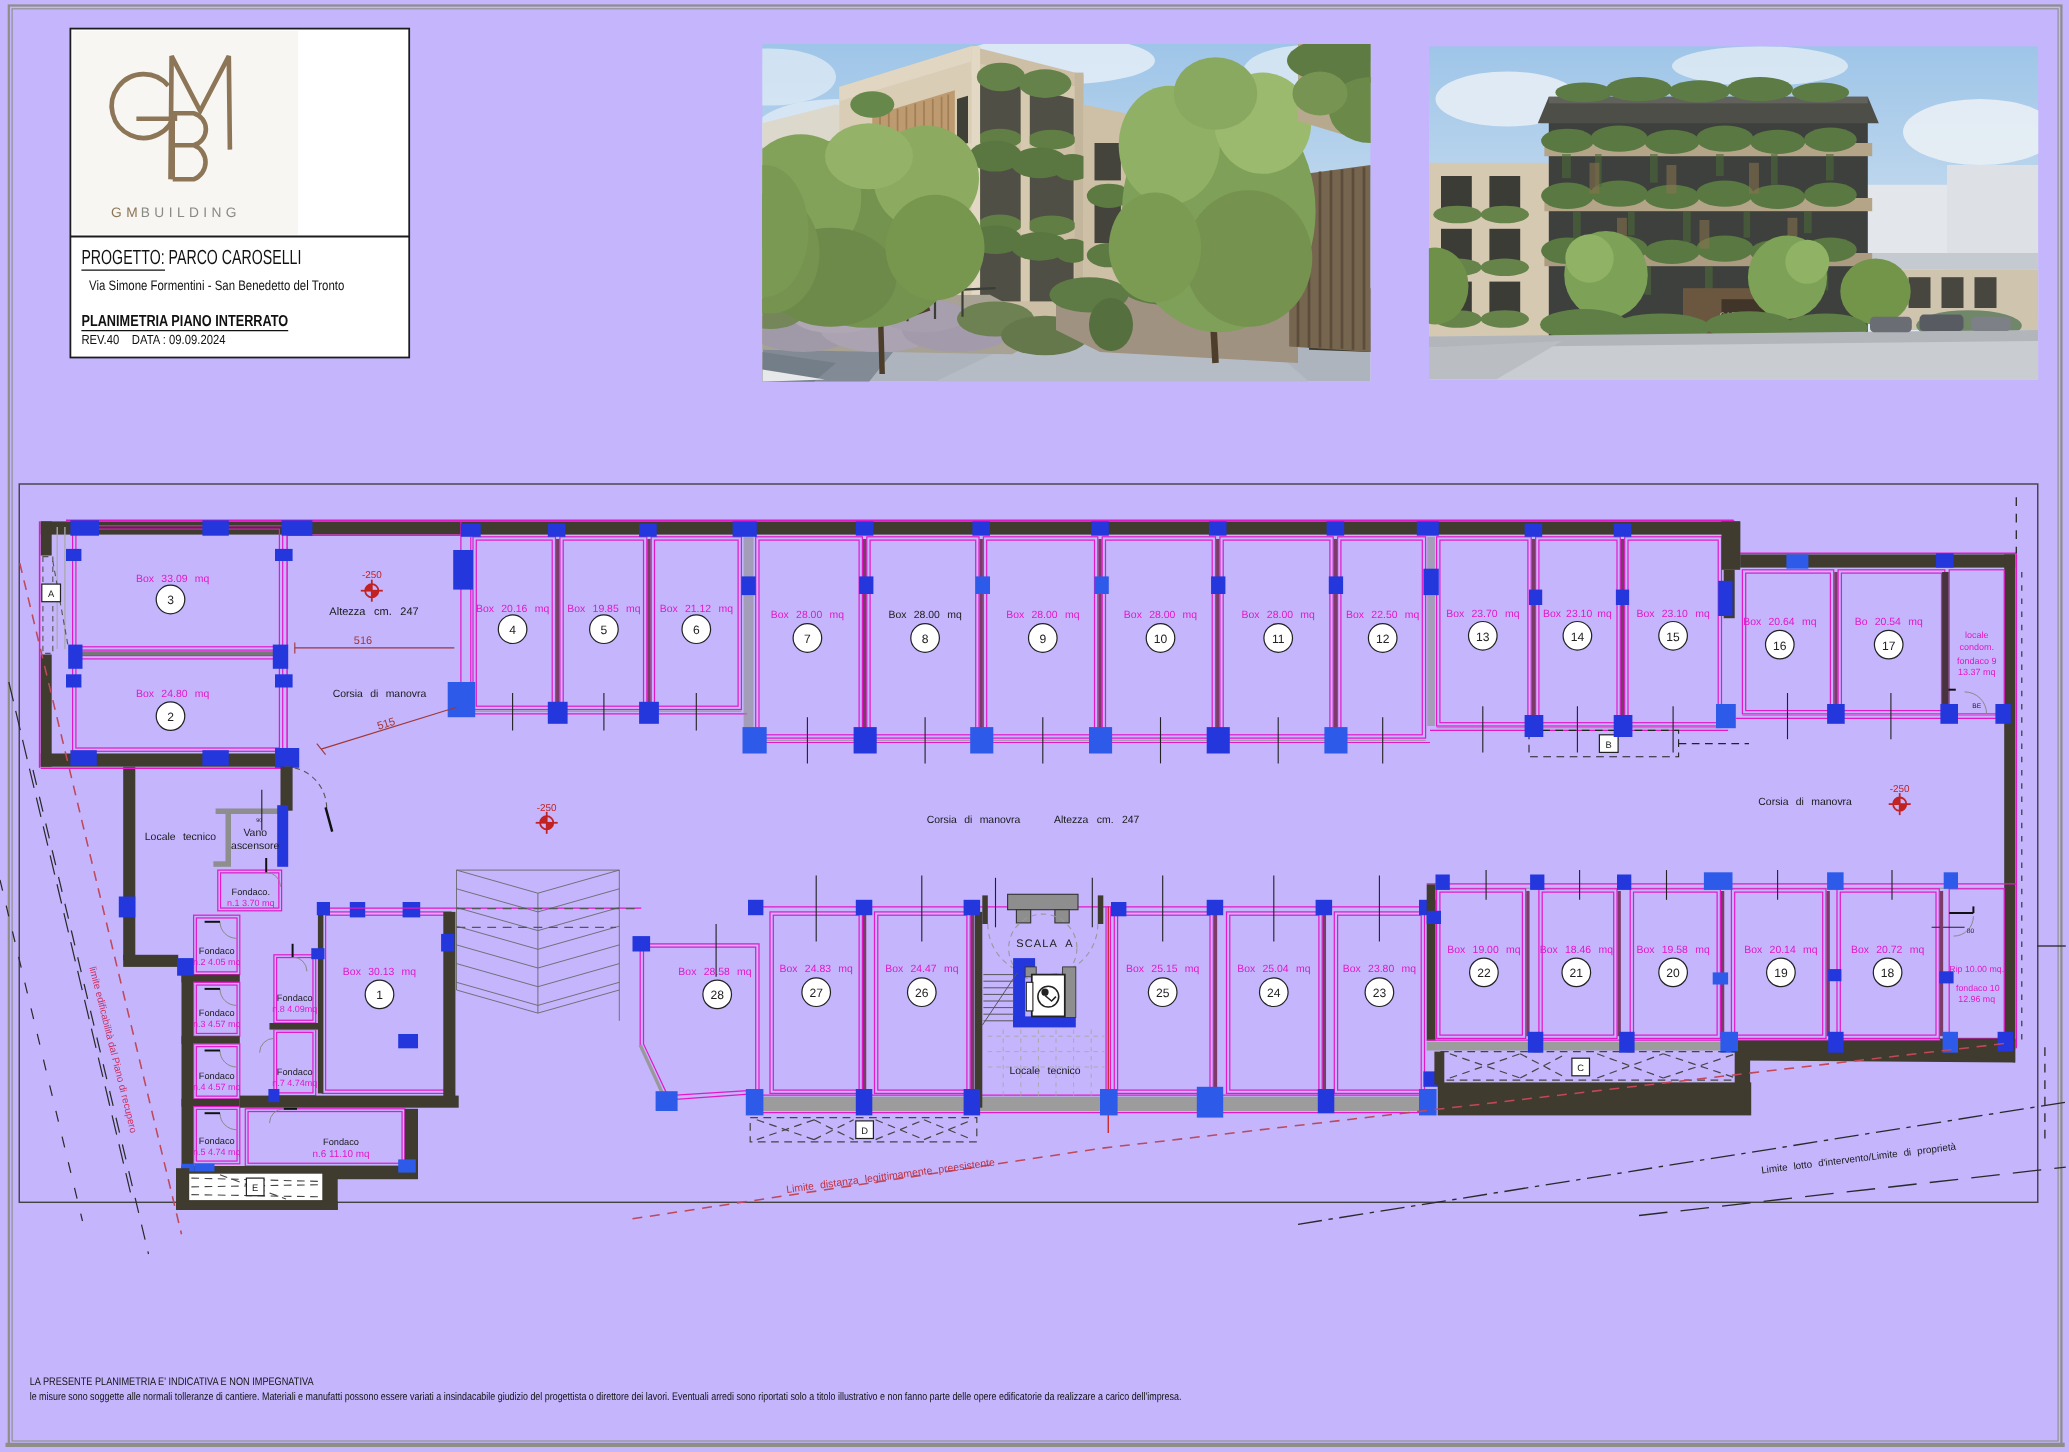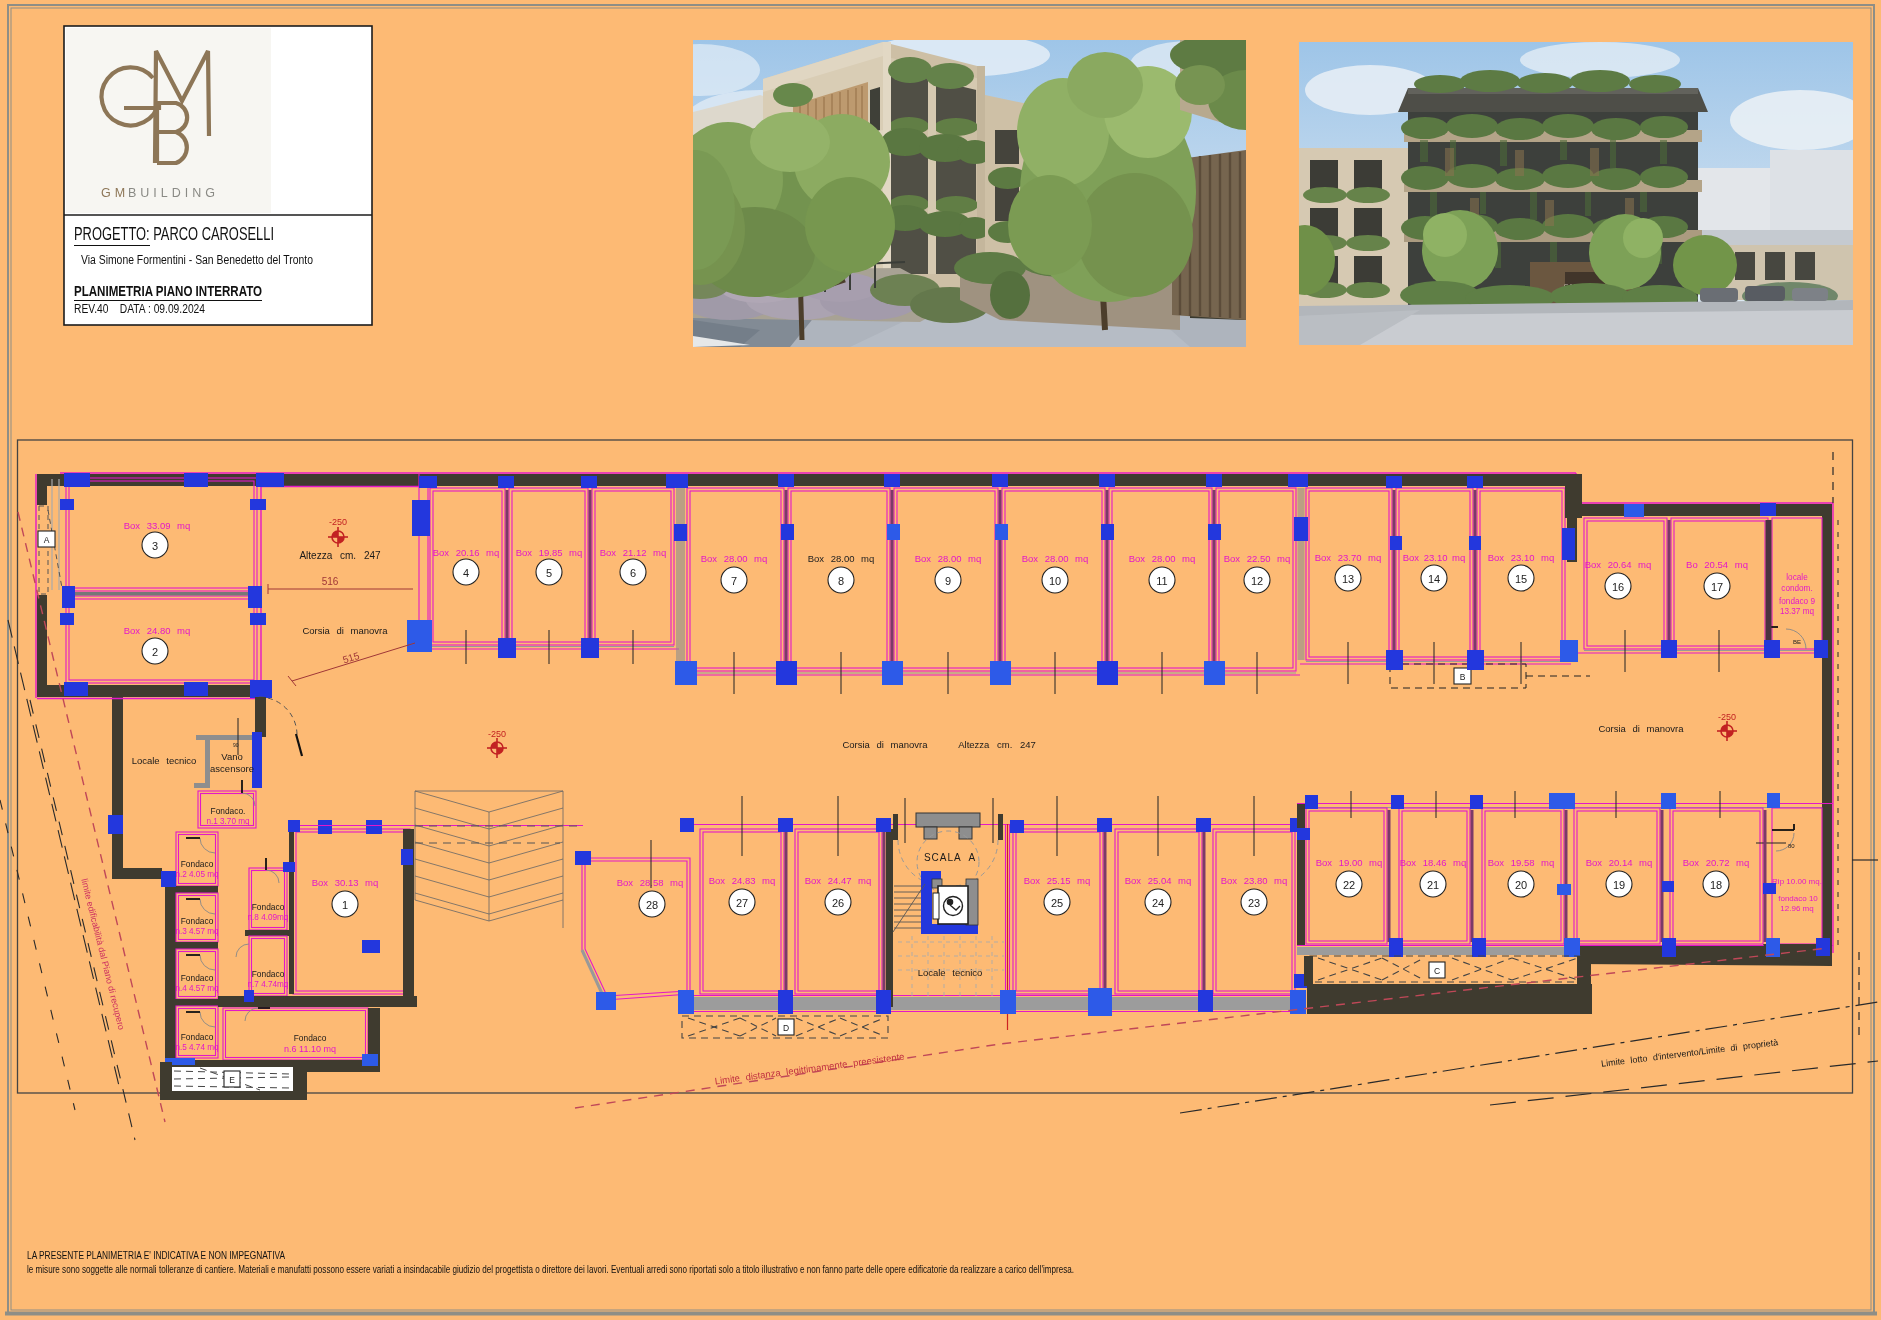--- a/index.html
+++ b/index.html
@@ -1,16 +1,16 @@
 <!DOCTYPE html>
 <html><head>
 <meta charset="utf-8">
 <style>
   html,body{margin:0;padding:0;background:#fff;}
-  #page{position:relative;width:1881px;height:1320px;background:#fdba74;overflow:hidden;
+  #page{position:relative;width:1881px;height:1320px;background:#c4b5fd;overflow:hidden;
         font-family:"Liberation Sans", sans-serif;}
   svg{position:absolute;left:0;top:0;}
   text{font-family:"Liberation Sans", sans-serif;}
 </style>
 </head>
 <body>
 <div id="page">
 <svg width="1881" height="1320" viewBox="0 0 1881 1320">
 <defs>
   <clipPath id="ph1">

